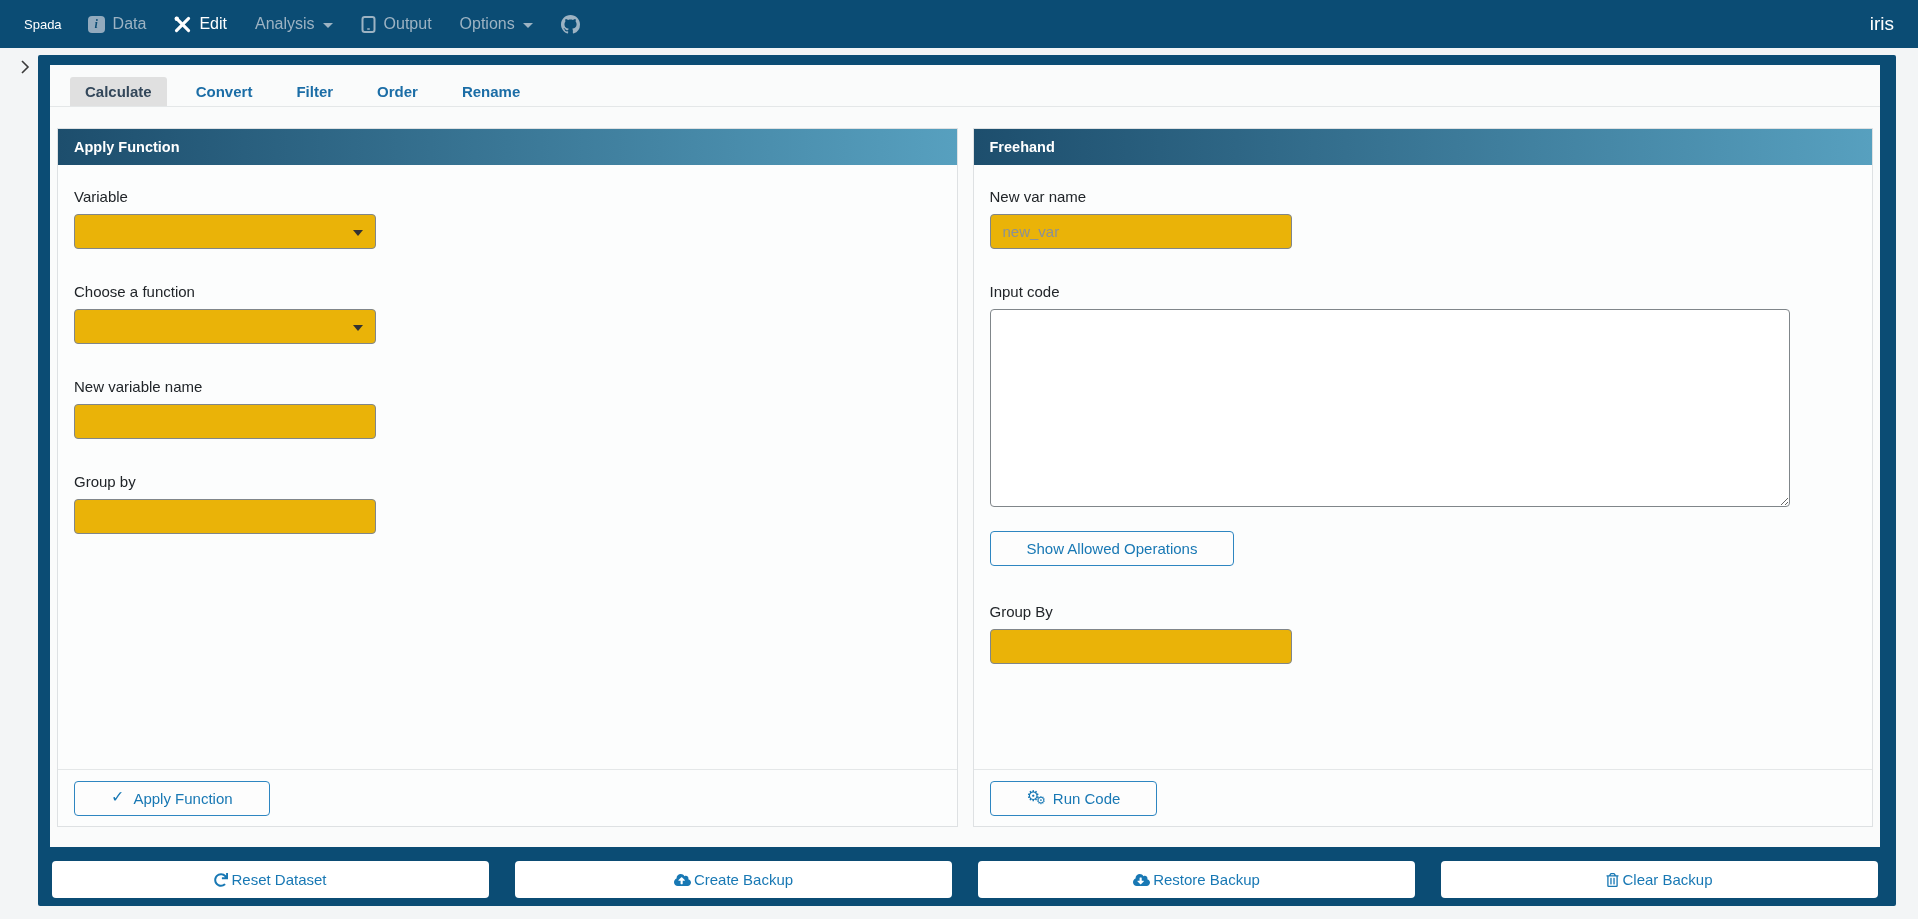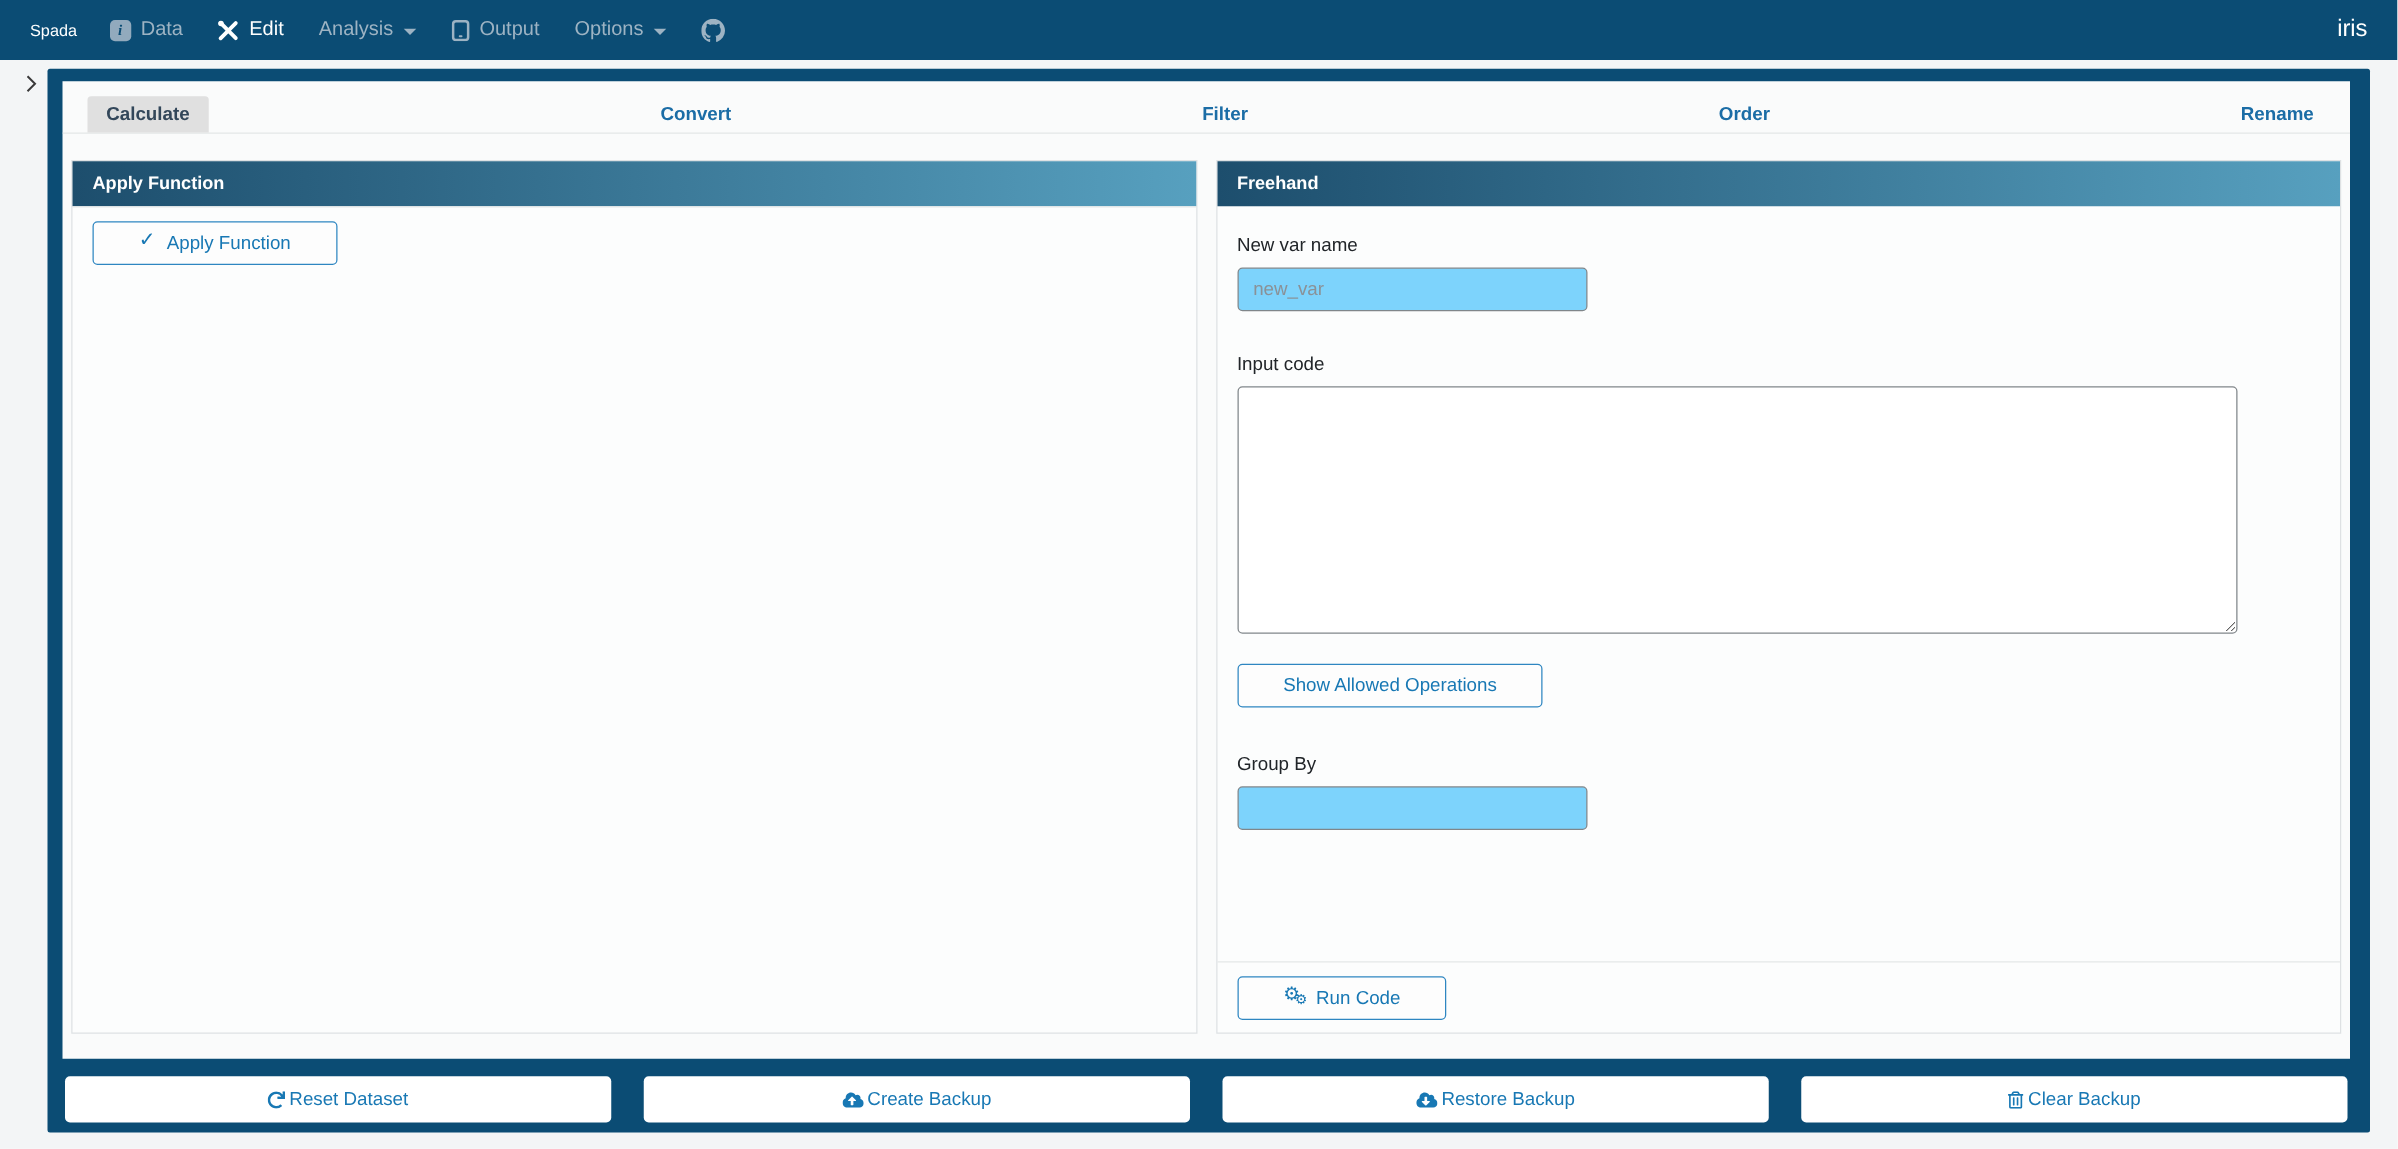--- a/index.html
+++ b/index.html
@@ -49,21 +49,21 @@
   
   .frame{
     position:absolute;left:38px;top:55px;width:1858px;height:851px;
     background:var(--frame-bg);padding:10px 16px 0 12px;border-radius:2px;
   }
   .content{
     background:#fafbfb;height:782px;overflow:hidden;
   }
   
   .tabs-row{
-    padding:12px 0 0 20px;border-bottom:1px solid #e4e7e8;display:flex;justify-content:space-between;
+    padding:12px 0 0 20px;border-bottom:1px solid #e4e7e8;display:flex;
   }
   .tab{
     font-size:15px;font-weight:bold;color:#1b6da6;padding:6px 15px;margin-right:14px;
     border-radius:3px 3px 0 0;cursor:pointer;
   }
   .tab.active{background:var(--active-tab-bg);color:#33475a;}
   
   .panels-row{display:flex;gap:15px;padding:21px 7px 0;}
   .panel{
     flex:1;background:#fcfdfd;border:1px solid #dee1e3;
@@ -74,21 +74,21 @@
     background:linear-gradient(to right,var(--grad-start),var(--grad-end));
     color:#ffffff;font-size:14.5px;font-weight:bold;
   }
   .panel-body{flex:1 1 auto;padding:22px 16px;}
   .panel-footer{
     flex:0 0 57px;border-top:1px solid #e4e7e8;padding:10px 16px;display:flex;align-items:center;
   }
   .form-group{margin-bottom:33px;}
   .form-label{font-size:15px;color:#212529;margin-bottom:8px;line-height:19px;}
   .text-input,.select-box{
-    width:280px;height:35px;background:#7dd3fc;border:1px solid #80868a;border-radius:4px;
+    width:302px;height:35px;background:#eab308;border:1px solid #80868a;border-radius:4px;
     font-family:"Liberation Sans", sans-serif;font-size:15px;color:#212529;padding:0 12px;
   }
   .select-box{
     position:relative;cursor:pointer;display:flex;align-items:center;
   }
   .select-caret{
     position:absolute;right:12px;top:15px;width:0;height:0;
     border-left:5px solid transparent;border-right:5px solid transparent;border-top:6px solid #333;
   }
   .text-input::placeholder{color:#8a9197;}
@@ -188,20 +188,47 @@
       <span class="tab">Convert</span>
       <span class="tab">Filter</span>
       <span class="tab">Order</span>
       <span class="tab">Rename</span>
     </div>
 
     <div class="panels-row">
 
       <div class="panel">
         <div class="panel-header">Apply Function</div>
+        <div class="panel-body">
+
+          <div class="form-group">
+            <div class="form-label">Variable</div>
+            <div class="select-box">
+              <span class="select-caret"></span>
+            </div>
+          </div>
+
+          <div class="form-group">
+            <div class="form-label">Choose a function</div>
+            <div class="select-box">
+              <span class="select-caret"></span>
+            </div>
+          </div>
+
+          <div class="form-group">
+            <div class="form-label">New variable name</div>
+            <input class="text-input" type="text" style="">
+          </div>
+
+          <div class="form-group">
+            <div class="form-label">Group by</div>
+            <input class="text-input" type="text" style="">
+          </div>
+
+        </div>
         <div class="panel-footer">
           <button class="btn-outline">
             <span class="check-glyph">✓</span>
             <span>Apply Function</span>
           </button>
         </div>
       </div>
 
       <div class="panel">
         <div class="panel-header">Freehand</div>

